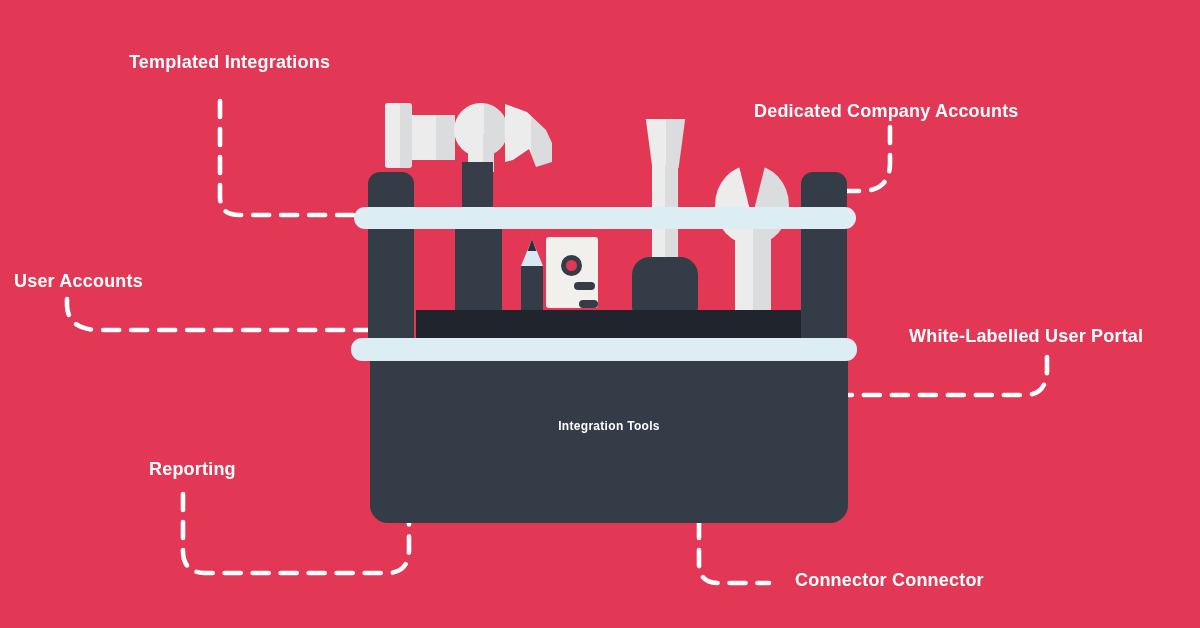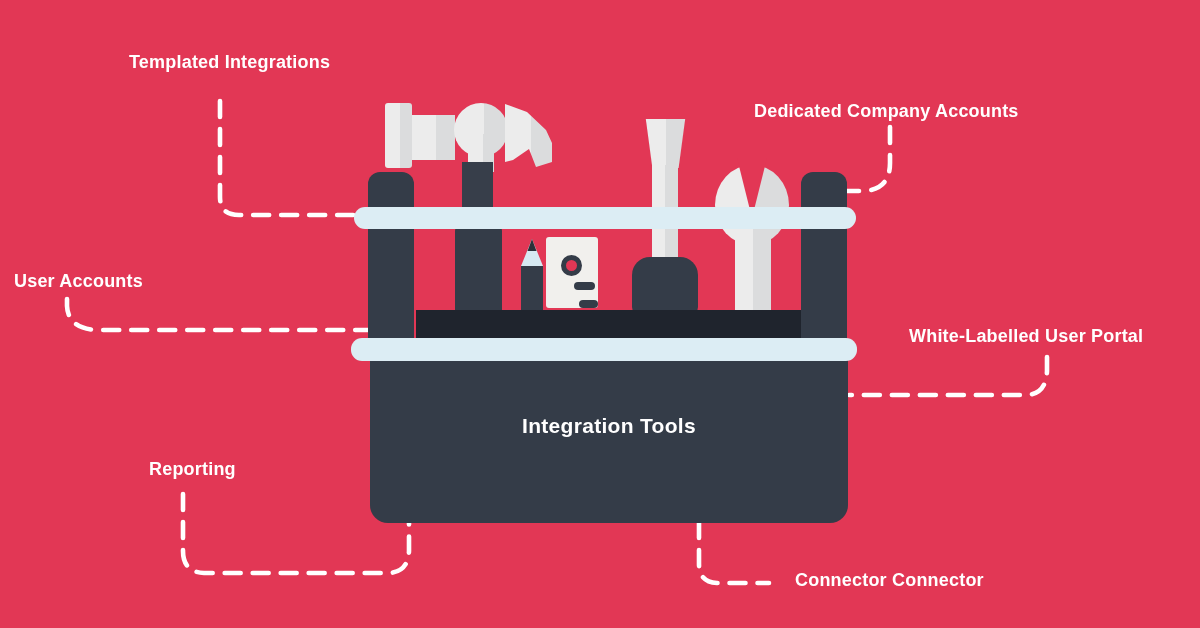--- a/index.html
+++ b/index.html
@@ -30,21 +30,21 @@
   .post-right{left:801px;}
   .rail{height:22px;background:#DCEDF4;border-radius:11px;}
   .rail-top{left:354px;top:207px;width:502px;}
   .rail-bottom{left:351px;top:338px;width:506px;height:23px;}
   .tray{left:416px;top:310px;width:385px;height:31px;background:#1F242D;}
   .body-box{
     left:370px;top:349px;width:478px;height:174px;background:#343C48;
     border-radius:2px 2px 18px 18px;display:flex;align-items:center;justify-content:center;
   }
   .body-box .center-label{
-    color:#fff;font-weight:bold;font-size:21px;letter-spacing:.3px;transform:translateY(-10px);
+    color:#fff;font-weight:bold;font-size:12px;letter-spacing:.3px;transform:translateY(-10px);
   }
   
   .hammer-head{left:380px;top:96px;}
   .hammer-handle-top{left:462px;top:162px;width:31px;height:66px;background:#373E4A;}
   .hammer-handle-bottom{left:455px;top:227px;width:47px;height:88px;background:#343C48;border-radius:4px 4px 0 0;}
   
   .pencil{left:515px;top:236px;}
   
   .card{left:546px;top:237px;width:52px;height:71px;background:#F1F0ED;border-radius:3px;}
   .card .ring{position:absolute;left:15px;top:18px;width:21px;height:21px;border-radius:50%;

